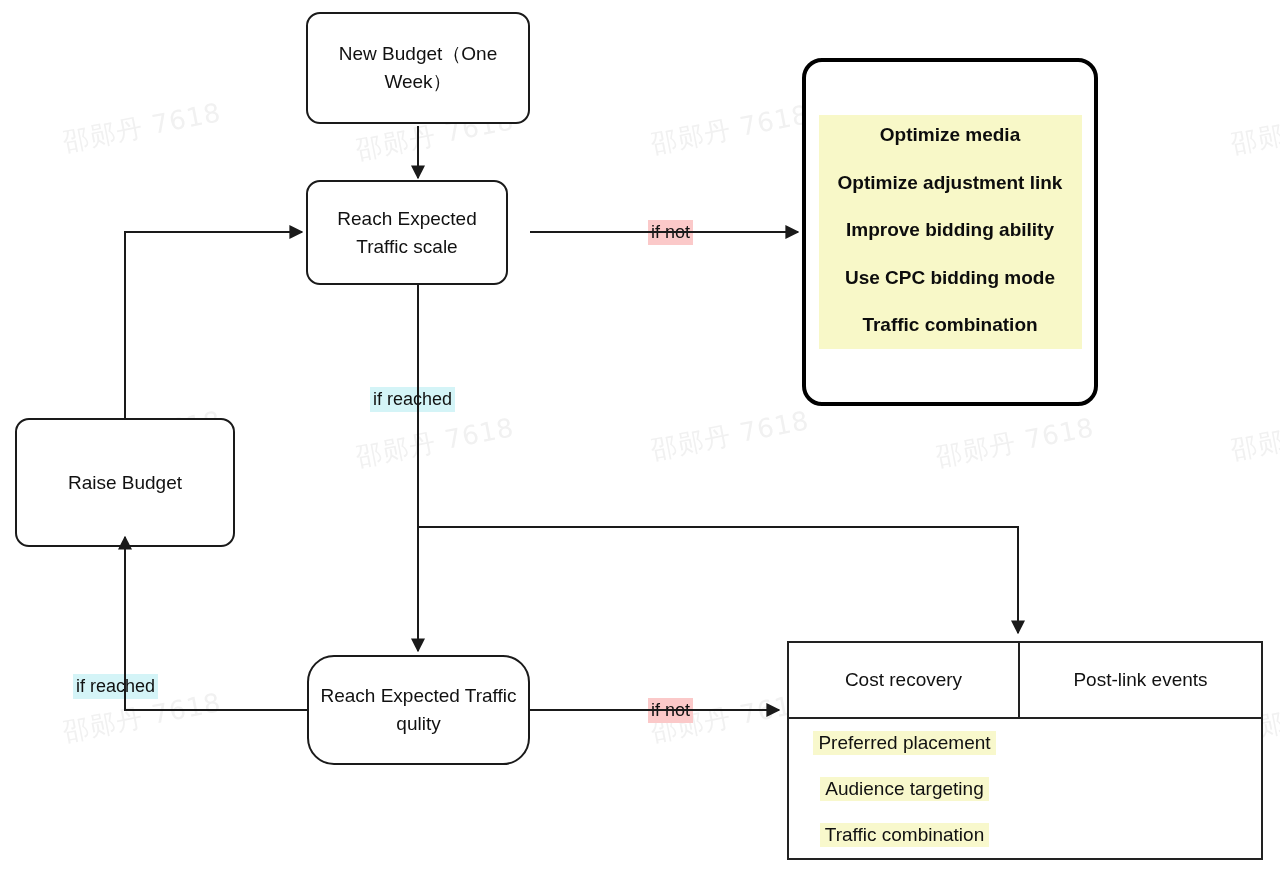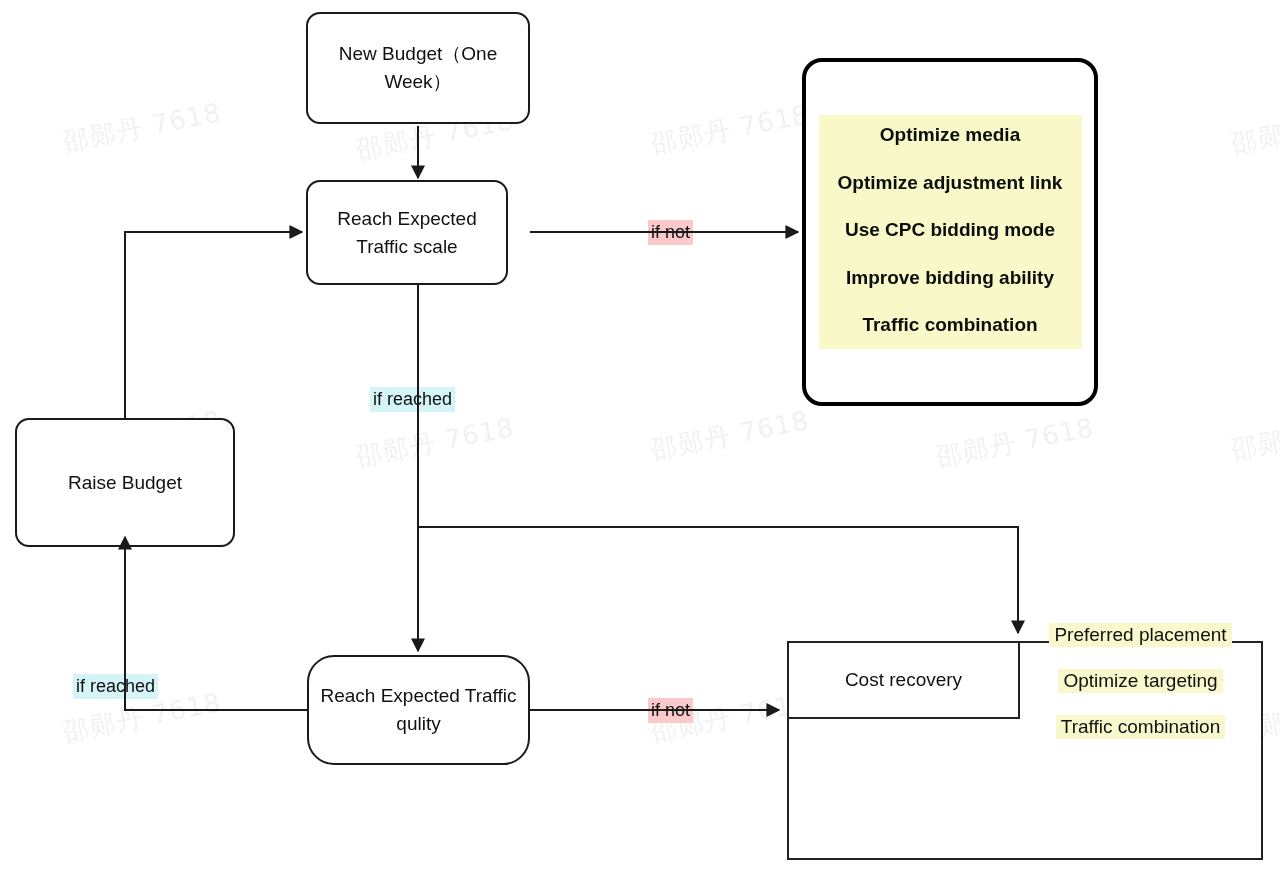--- a/index.html
+++ b/index.html
@@ -183,33 +183,36 @@
     </div>
 
     <div class="node" style="left:307px; top:655px; width:223px; height:110px;border-radius:27px;">
       <span>Reach Expected Traffic qulity</span>
     </div>
 
     <div class="node thick" style="left:802px; top:58px; width:296px; height:348px;">
       <div class="hl-block">
         <div class="line">Optimize media</div>
         <div class="line">Optimize adjustment link</div>
+        <div class="line">Improve bidding ability</div>
         <div class="line">Use CPC bidding mode</div>
-        <div class="line">Improve bidding ability</div>
         <div class="line">Traffic combination</div>
       </div>
     </div>
 
     <div class="grid-table" style="left:787px; top:641px; width:476px; height:219px;">
       <div class="cell br bb">
         <span>Cost recovery</span>
       </div>
+      <div class="cell bb">
+        <span>Post-link events</span>
+      </div>
       <div class="cell stack">
         <span class="yhl">Preferred placement</span>
-        <span class="yhl">Optimize targeting</span>
+        <span class="yhl">Audience targeting</span>
         <span class="yhl">Traffic combination</span>
       </div>
     </div>
 
   </div>
 
   <div id="label-layer">
     <div class="edge-label pink" style="left:648px; top:220px;">if not</div>
 
     <div class="edge-label cyan" style="left:370px; top:387px;">if reached</div>

